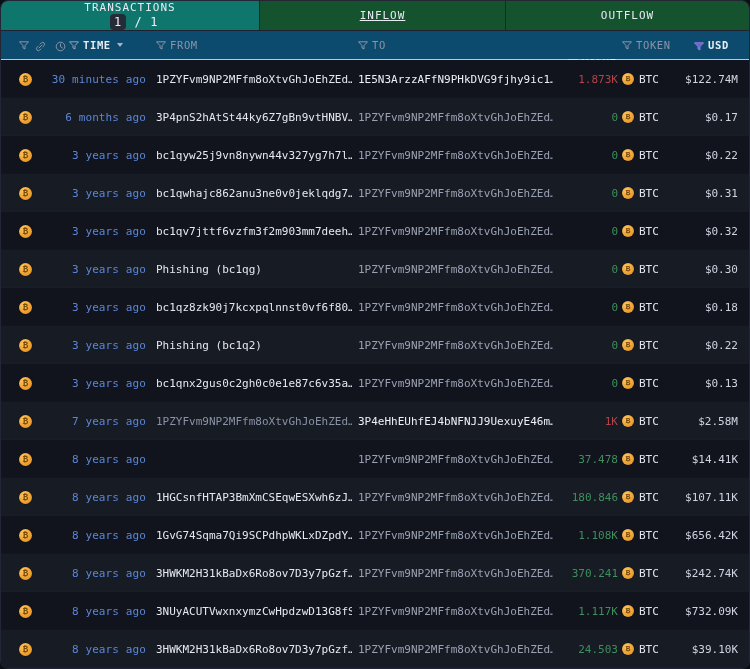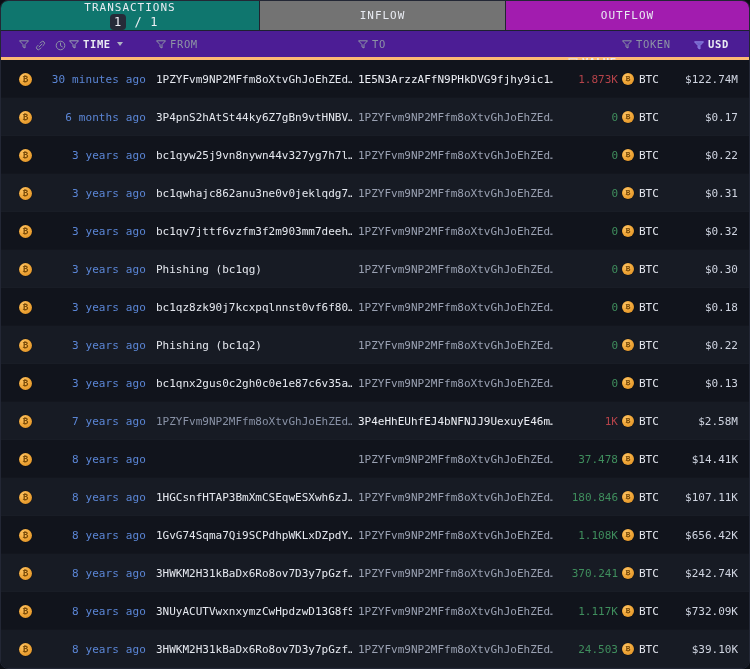--- a/index.html
+++ b/index.html
@@ -28,42 +28,42 @@
     border-bottom:1px solid #1d2130;
   }
   .tab {
     display:flex; align-items:center; justify-content:center;
     font-size:11px; letter-spacing:.09em;
     color:#e8ebf2;
     position:relative;
     cursor:pointer;
   }
   .tab-transactions { width:258px; background:#0f766e;flex-direction:column; }
-  .tab-inflow { width:246px; background:#737373; border-left:1px solid #20242f; }
-  .tab-outflow { flex:1; background:#a21caf; border-left:1px solid #20242f; }
+  .tab-inflow { width:246px; background:#14532d; border-left:1px solid #20242f;text-decoration:underline; }
+  .tab-outflow { flex:1; background:#14532d; border-left:1px solid #20242f; }
   .tab-count {
     margin-left:8px;
     font-size:12px;
     color:#eef0f5;
     letter-spacing:.05em;
   }
   .count-pill {
     display:inline-block;
     background:#262b38;
     border-radius:4px;
     padding:1px 4px;
     margin-right:1px;
   }
 
   
   .colhead {
     height:29px;
     display:flex; align-items:center;
-    background:#4c1d95;
-    border-bottom:3px solid #fdba74;
+    background:#0c4a6e;
+    border-bottom:1px solid #fdba74;
     font-size:10.5px;
     letter-spacing:.06em;
     position:relative;
   }
   .hcell { display:flex; align-items:center; gap:4px; position:absolute; }
   .hlabel { color:#8d94a5; }
   .hlabel.active { color:#e9ecf3; font-weight:bold; }
 
   .filt { display:inline-block; width:10px; height:9px; position:relative; }
   .filt svg { display:block; }

